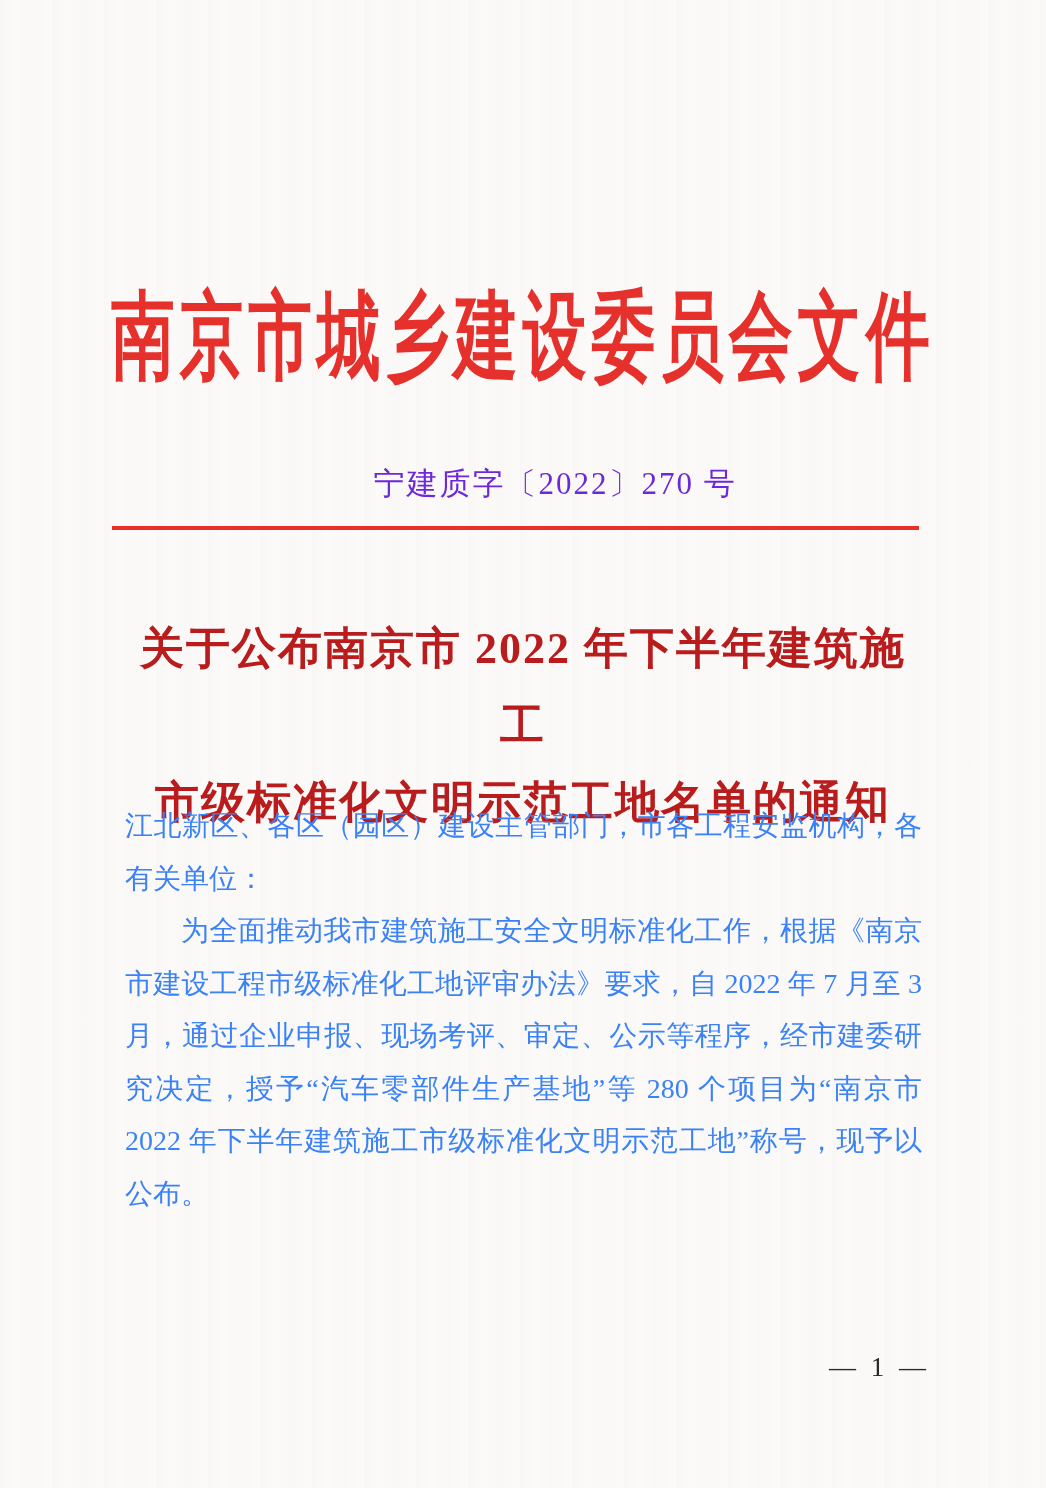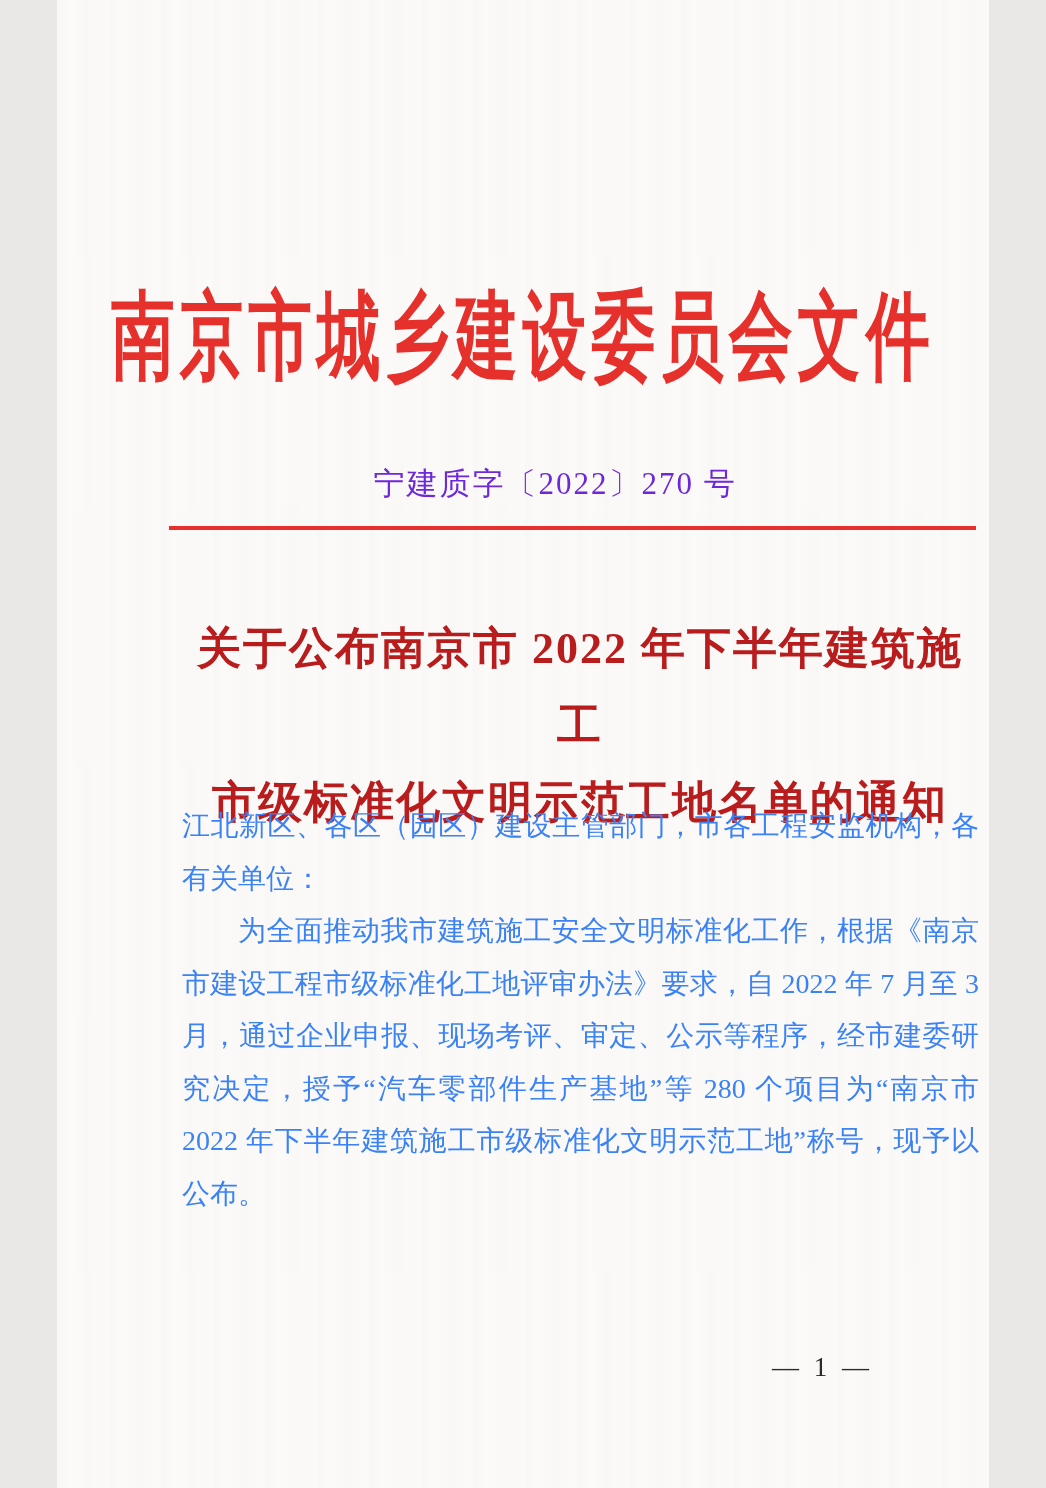--- a/index.html
+++ b/index.html
@@ -3,21 +3,21 @@
 <meta charset="utf-8">
 <style>
   html, body {
     margin: 0;
     padding: 0;
     background: #e9e8e6;
     font-family: "Liberation Serif", "DejaVu Serif", serif;
   }
   .page {
     position: relative;
-    width: 932px;
+    width: 1046px;
     height: 1488px;
     margin: 0 auto;
     background: var(--page-bg, #fbfaf8);
     overflow: hidden;
   }
   
   .page::before {
     content: "";
     position: absolute;
     inset: 0;

